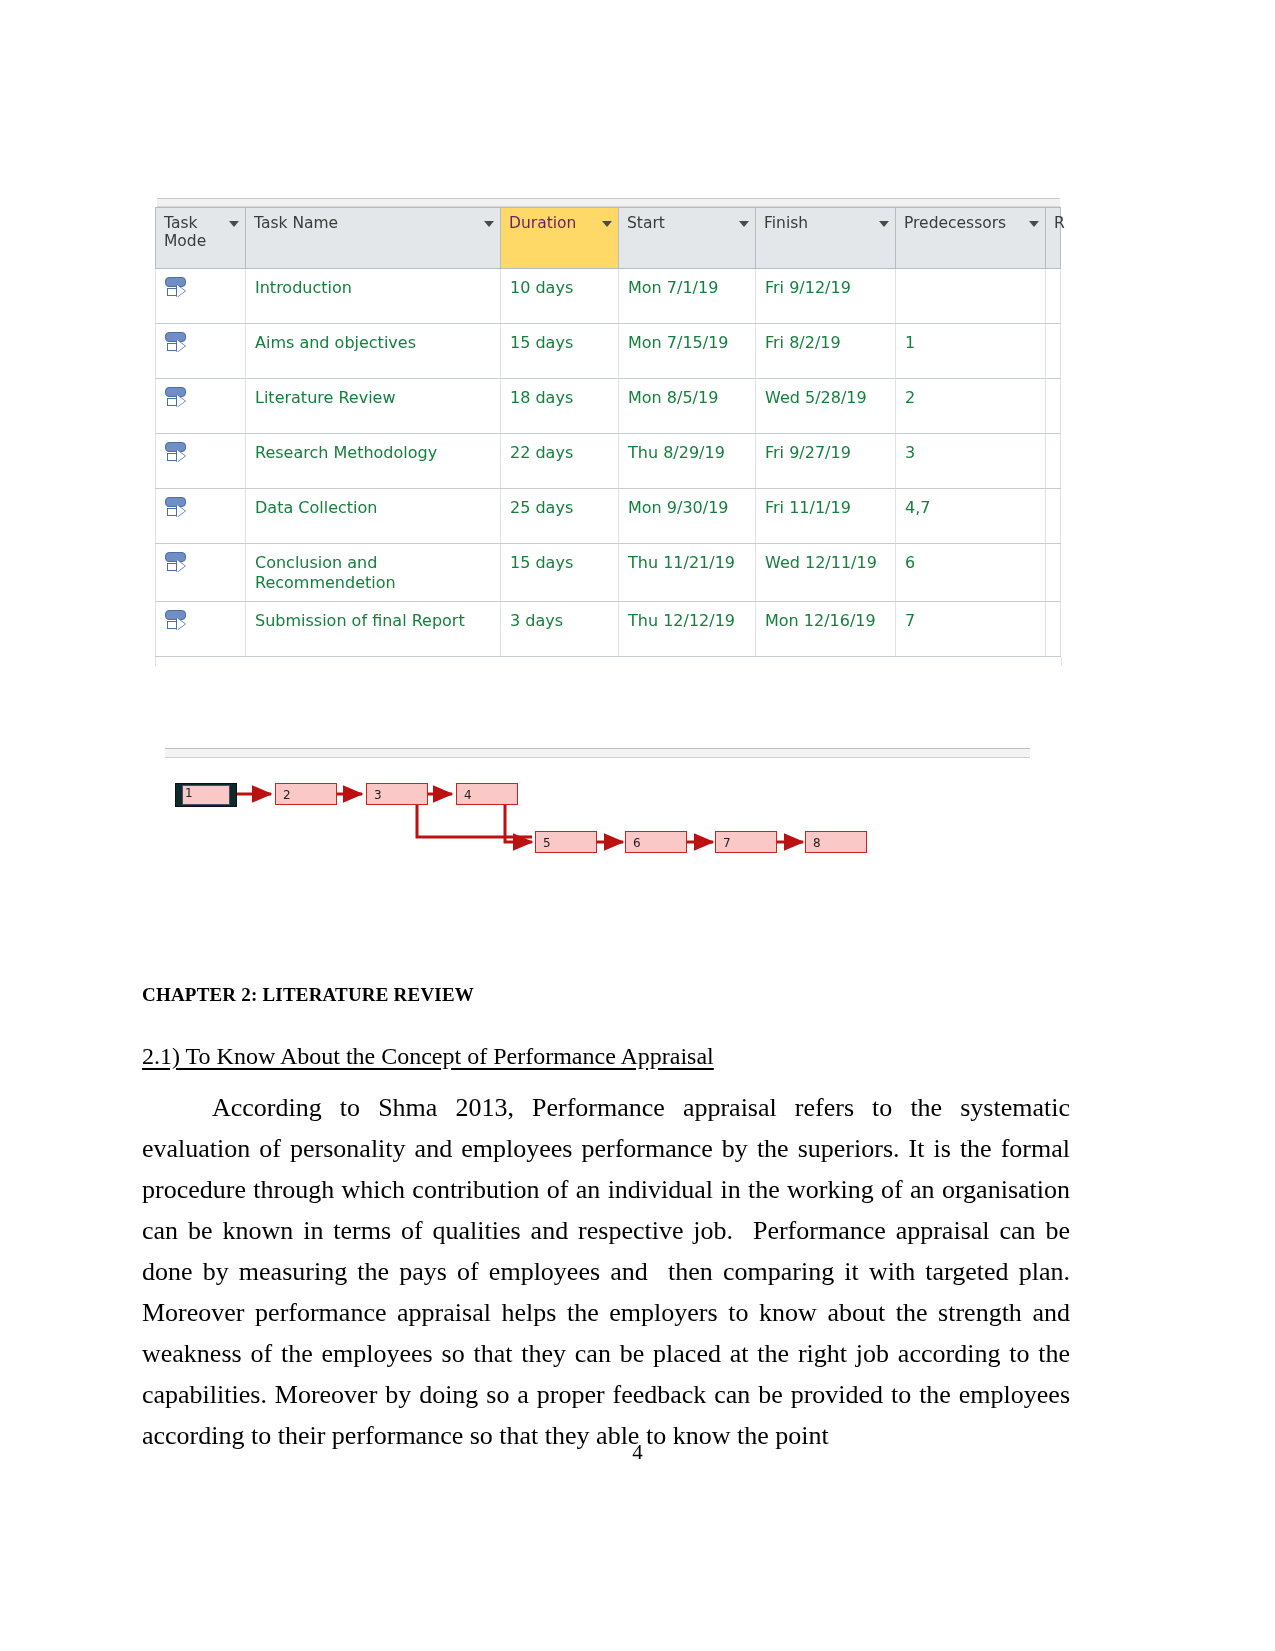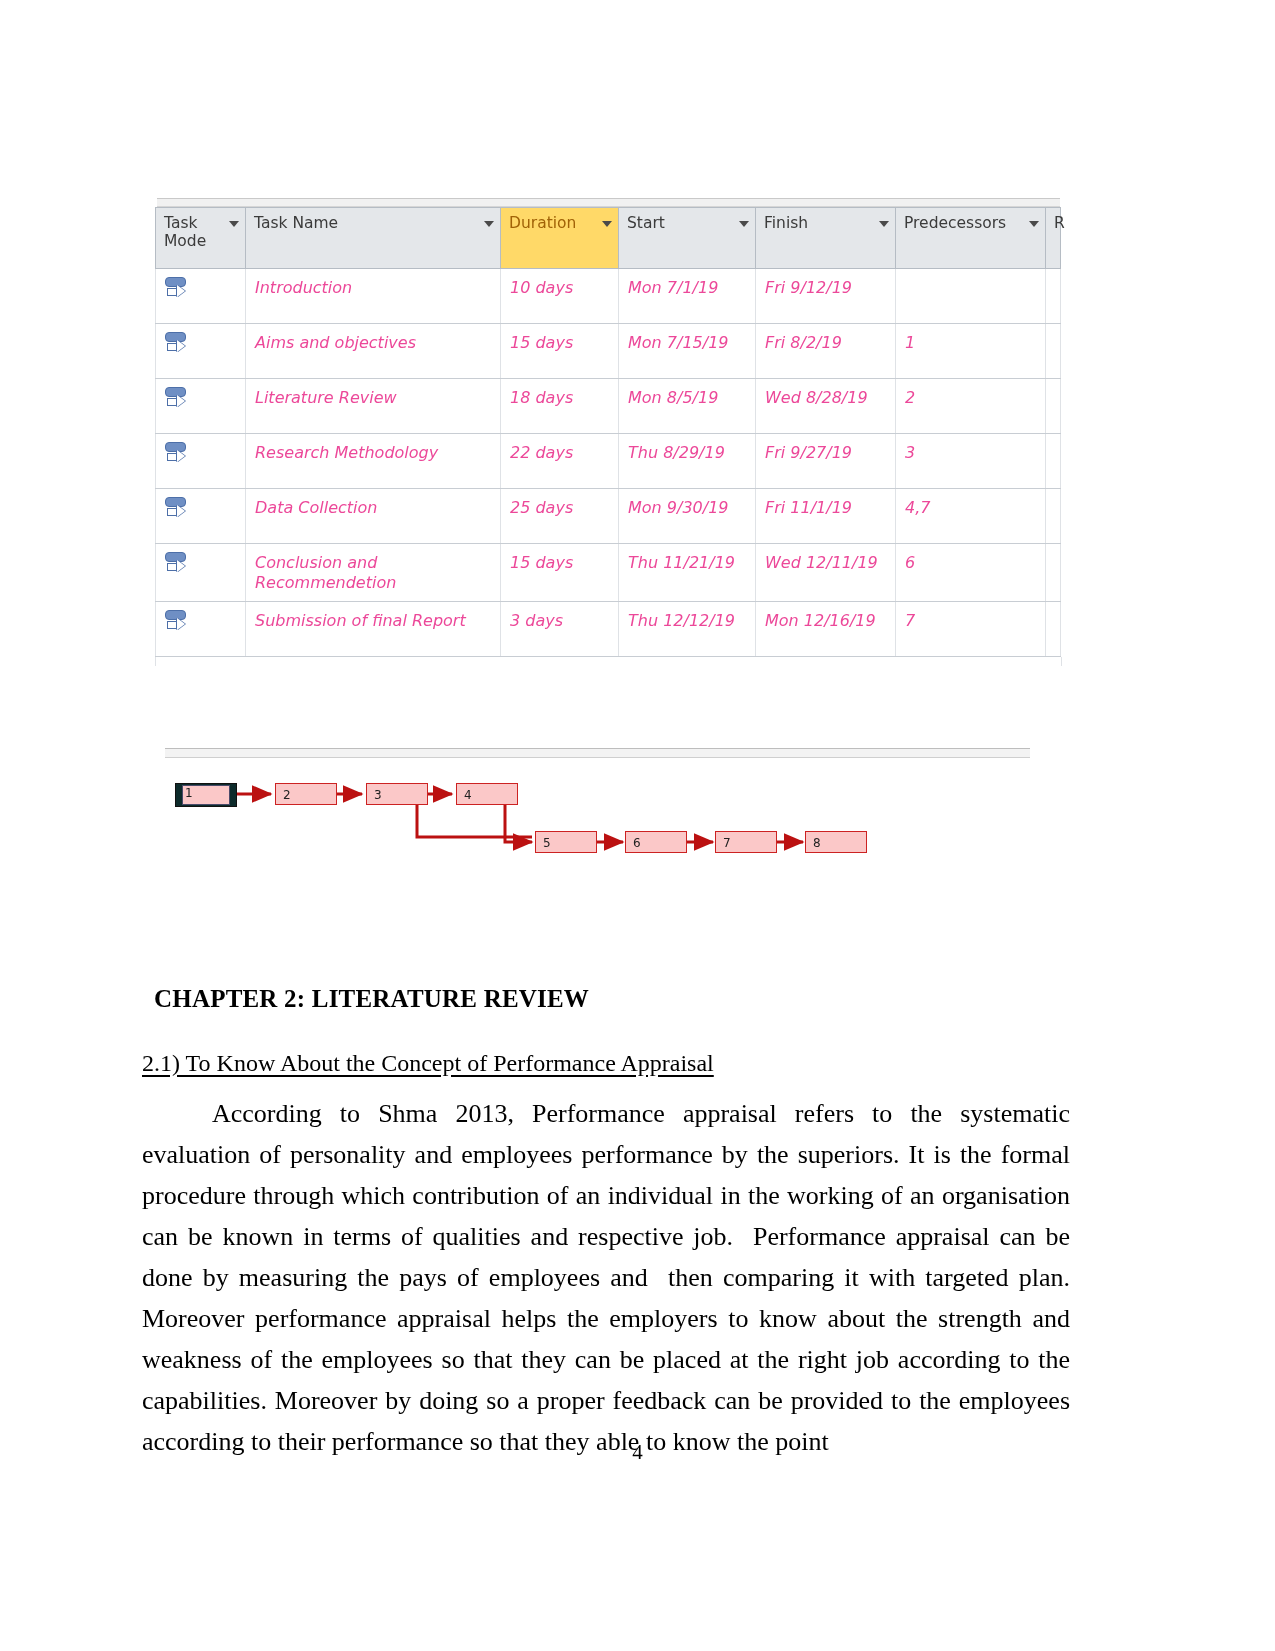--- a/index.html
+++ b/index.html
@@ -53,21 +53,21 @@
     font-size: 15.5px;
     color: #3b3b3b;
     text-align: left;
     vertical-align: top;
     padding: 6px 6px 10px 8px;
     height: 44px;
     position: relative;
   }
   table.proj th.dur-head {
     background: #ffd968;
-    color: #a16207;
+    color: #701a75;
   }
   .hdr-inner {
     display: flex;
     align-items: flex-start;
     justify-content: space-between;
     gap: 4px;
   }
   .hdr-label { line-height: 1.18; }
   .caret {
     flex: 0 0 auto;
@@ -76,27 +76,26 @@
     border-right: 5px solid transparent;
     border-top: 6px solid #4a4a4a;
     margin-top: 7px;
   }
 
   table.proj td {
     border-left: 1px solid #dfe2e6;
     border-right: 1px solid #dfe2e6;
     border-bottom: 1px solid #c8cdd3;
     font-size: 16px;
-    color: #ec4899;
+    color: #15803d;
     vertical-align: top;
     padding: 9px 7px 9px 9px;
     height: 36px;
     background: #ffffff;
     white-space: nowrap;
-    font-style: italic;
   }
   table.proj td.nm { white-space: normal; line-height: 1.22; }
   table.proj td.mode-cell { padding: 6px 4px 4px 8px; }
 
   
   .mode-glyph { position: relative; width: 26px; height: 26px; }
   .mode-glyph .bar {
     position: absolute; left: 1px; top: 2px;
     width: 19px; height: 8px;
     background: #6f8fc4;
@@ -195,23 +194,23 @@
   
   .doc {
     position: absolute;
     left: 142px;
     top: 985px;
     width: 928px;
   }
   .chapter-title {
     font-family: "Liberation Serif", serif;
     font-weight: bold;
-    font-size: 25px;
+    font-size: 19px;
     letter-spacing: 0.2px;
-    margin: 0 0 36px 12px;
+    margin: 0 0 36px 0;
     line-height: 1.1;
   }
   .subheading {
     font-family: "Liberation Serif", serif;
     font-size: 24px;
     text-decoration: underline;
     text-underline-offset: 4px;
     margin: 0 0 16px 0;
     line-height: 1.2;
   }
@@ -331,21 +330,21 @@
         <td class="mode-cell">
           <div class="mode-glyph">
             <span class="bar"></span>
               <span class="arrow-body"></span>
               <span class="arrow-head"></span>
           </div>
         </td>
         <td class="nm">Literature Review</td>
         <td>18 days</td>
         <td>Mon 8/5/19</td>
-        <td>Wed 8/28/19</td>
+        <td>Wed 5/28/19</td>
         <td>2</td>
         <td></td>
       </tr>
 
       <tr>
         <td class="mode-cell">
           <div class="mode-glyph">
             <span class="bar"></span>
               <span class="arrow-body"></span>
               <span class="arrow-head"></span>

